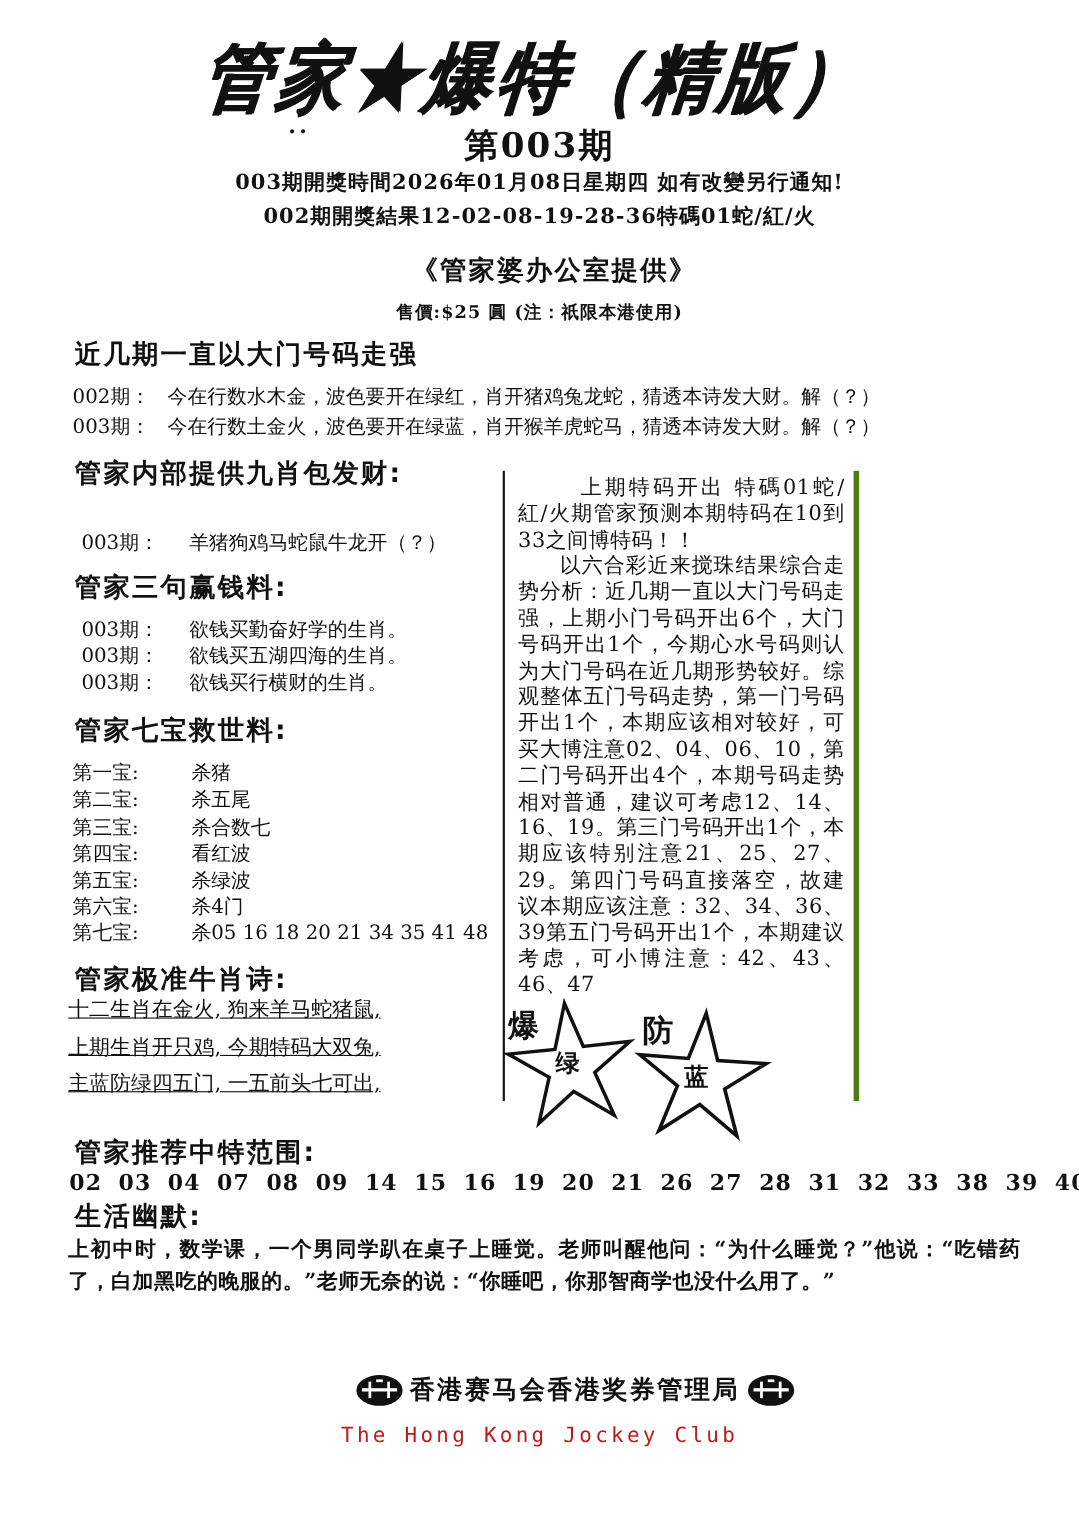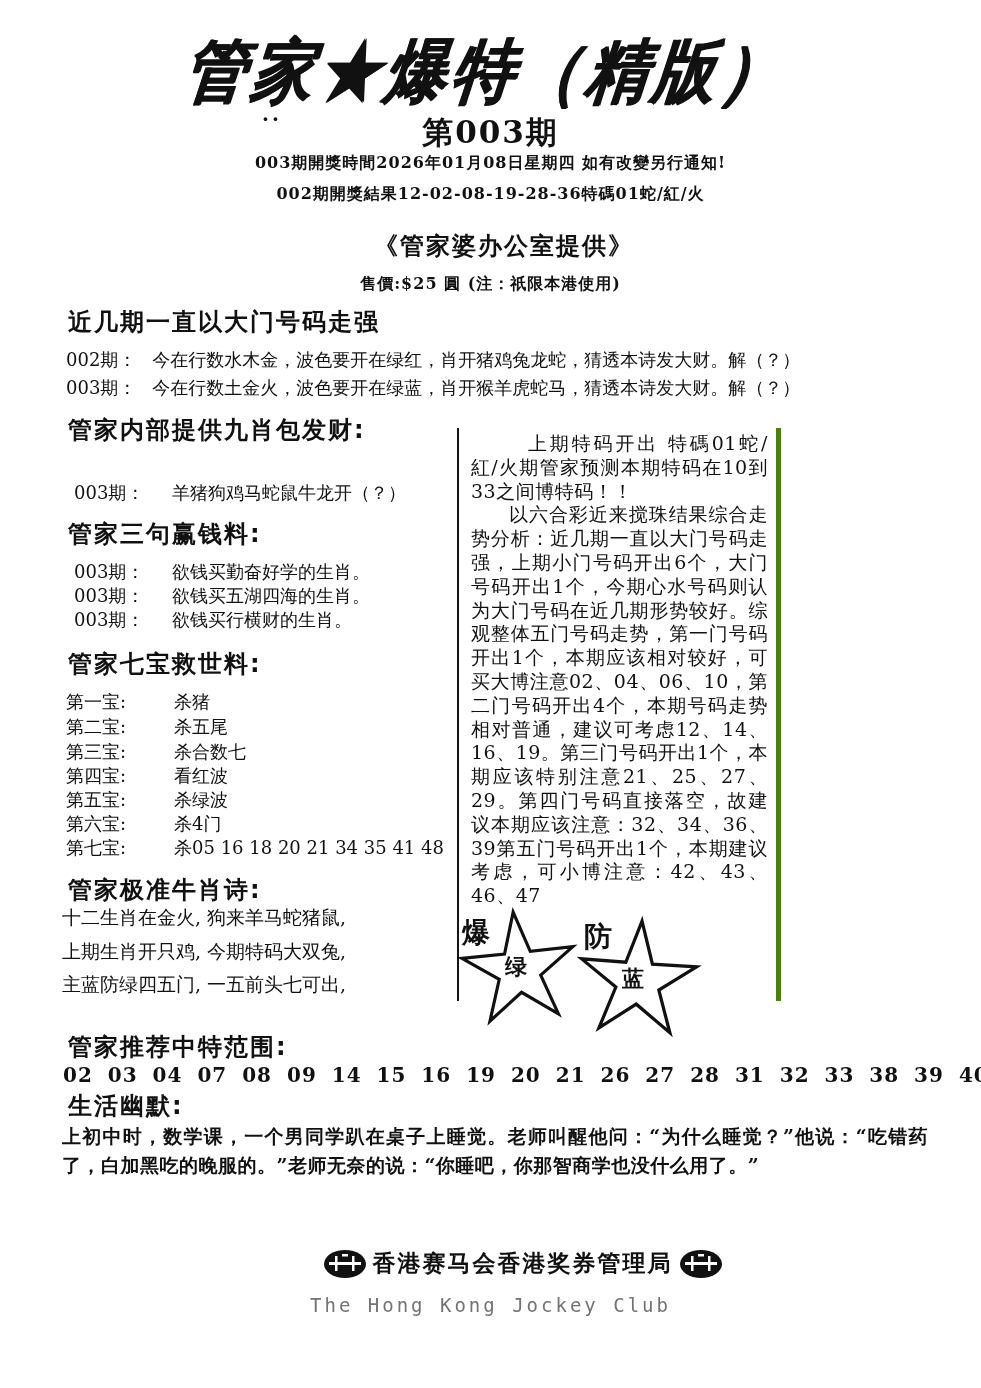--- a/index.html
+++ b/index.html
@@ -12,34 +12,34 @@
   .ctr{left:0;right:0;text-align:center;}
   .title{
     top:24px;font-size:62px;font-weight:bold;font-style:italic;
     letter-spacing:5px;transform:skewX(-6deg) scaleY(1.12);
     transform-origin:center top;
     text-shadow:1.5px 0 #111, 0 1px #111;
     white-space:nowrap;
   }
   .dots{left:262px;top:102px;font-size:20px;font-weight:bold;letter-spacing:3px;}
   .issue{top:112px;font-size:31px;font-weight:bold;letter-spacing:2px;}
-  .hline{font-weight:bold;font-size:16px;letter-spacing:1px;}
+  .hline{font-weight:bold;font-size:19px;letter-spacing:1px;}
   .drawtime{top:153px;}
   .lastresult{top:184px;}
   .provider{top:230px;font-size:24px;font-weight:bold;letter-spacing:2px;padding-left:27px;}
   .price{top:274px;font-size:16px;font-weight:bold;letter-spacing:1px;}
   .sec-h{
     font-family:"DejaVu Sans", sans-serif;font-weight:bold;font-size:24px;
     letter-spacing:2px;left:68px;white-space:nowrap;
   }
   .body-row{left:66px;font-size:18px;white-space:nowrap;font-weight:500;}
   .body-row .lbl{display:inline-block;margin-right:16px;}
   .z-row .lbl{width:82px;}
   .t-row .lbl{width:92px;}
-  .poem-line{left:62px;font-size:19px;white-space:nowrap;}
+  .poem-line{left:62px;font-size:19px;white-space:nowrap;text-decoration:underline;}
   .analysis-box{
     left:457px;top:428px;width:297px;height:569px;
     border-left:2px solid #151515;border-right:5px solid #4d7c0f;
     padding:4px 8px 0 12px;
   }
   .analysis-box p{
     margin:0;font-size:19px;line-height:23.8px;text-align:justify;
     letter-spacing:0.5px;
   }
   .p1{text-indent:57px;}
@@ -53,21 +53,21 @@
   .joke{
     left:62px;top:1122px;width:866px;font-size:19px;font-weight:bold;
     line-height:29px;text-align:justify;letter-spacing:0.5px;
   }
   .footer-org{
     top:1248px;font-size:23px;font-weight:bold;letter-spacing:2px;
     display:flex;justify-content:center;align-items:center;gap:6px;width:100%;margin-left:32px;
   }
   .footer-club{
     top:1294px;font-family:"DejaVu Sans Mono", monospace;font-size:19px;
-    letter-spacing:3px;color:#737373;
+    letter-spacing:3px;color:#b91c1c;
   }
   svg{display:block;}
 </style>
 </head>
 <body>
 
 <div class="page">
 
   <div class="abs ctr title">管家★爆特（精版）</div>
   <div class="abs dots">..</div>

